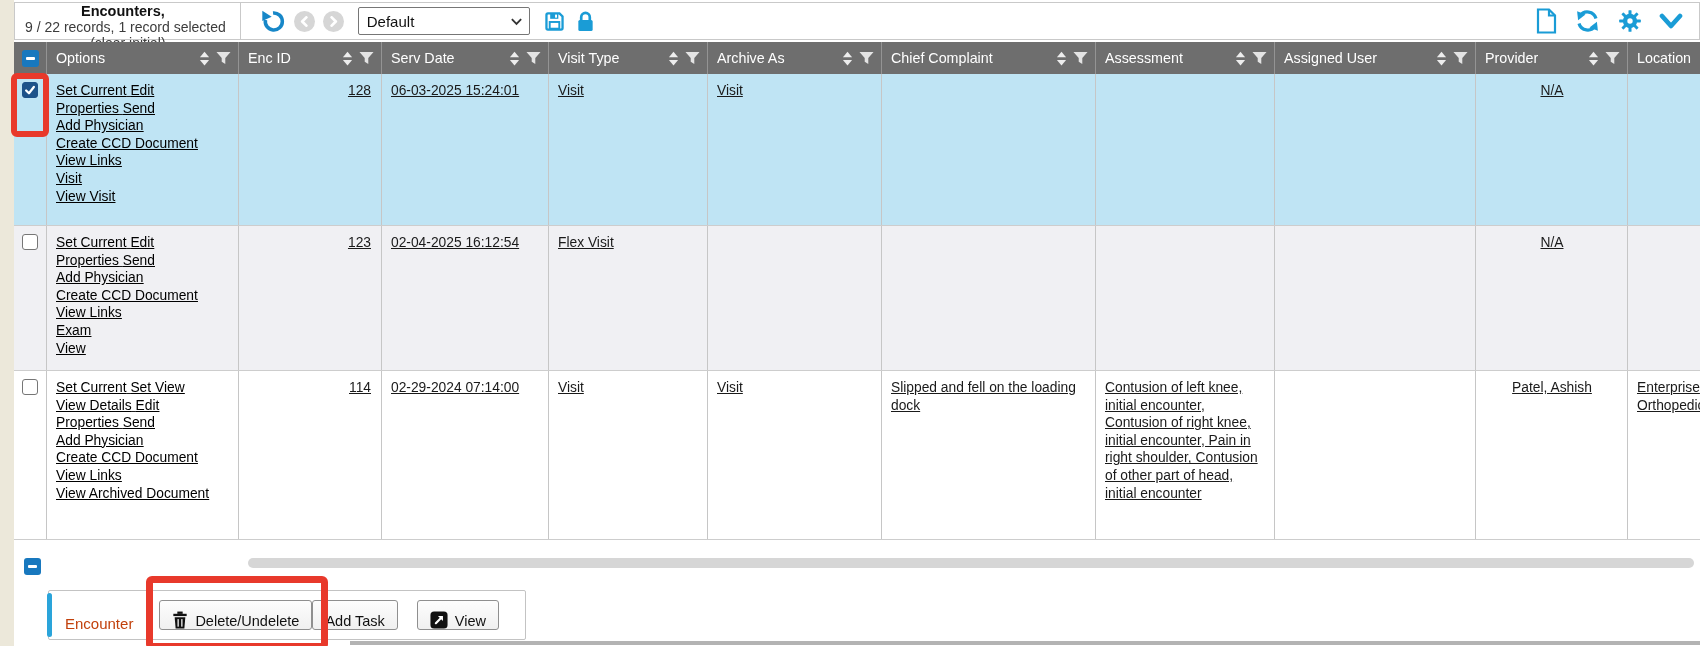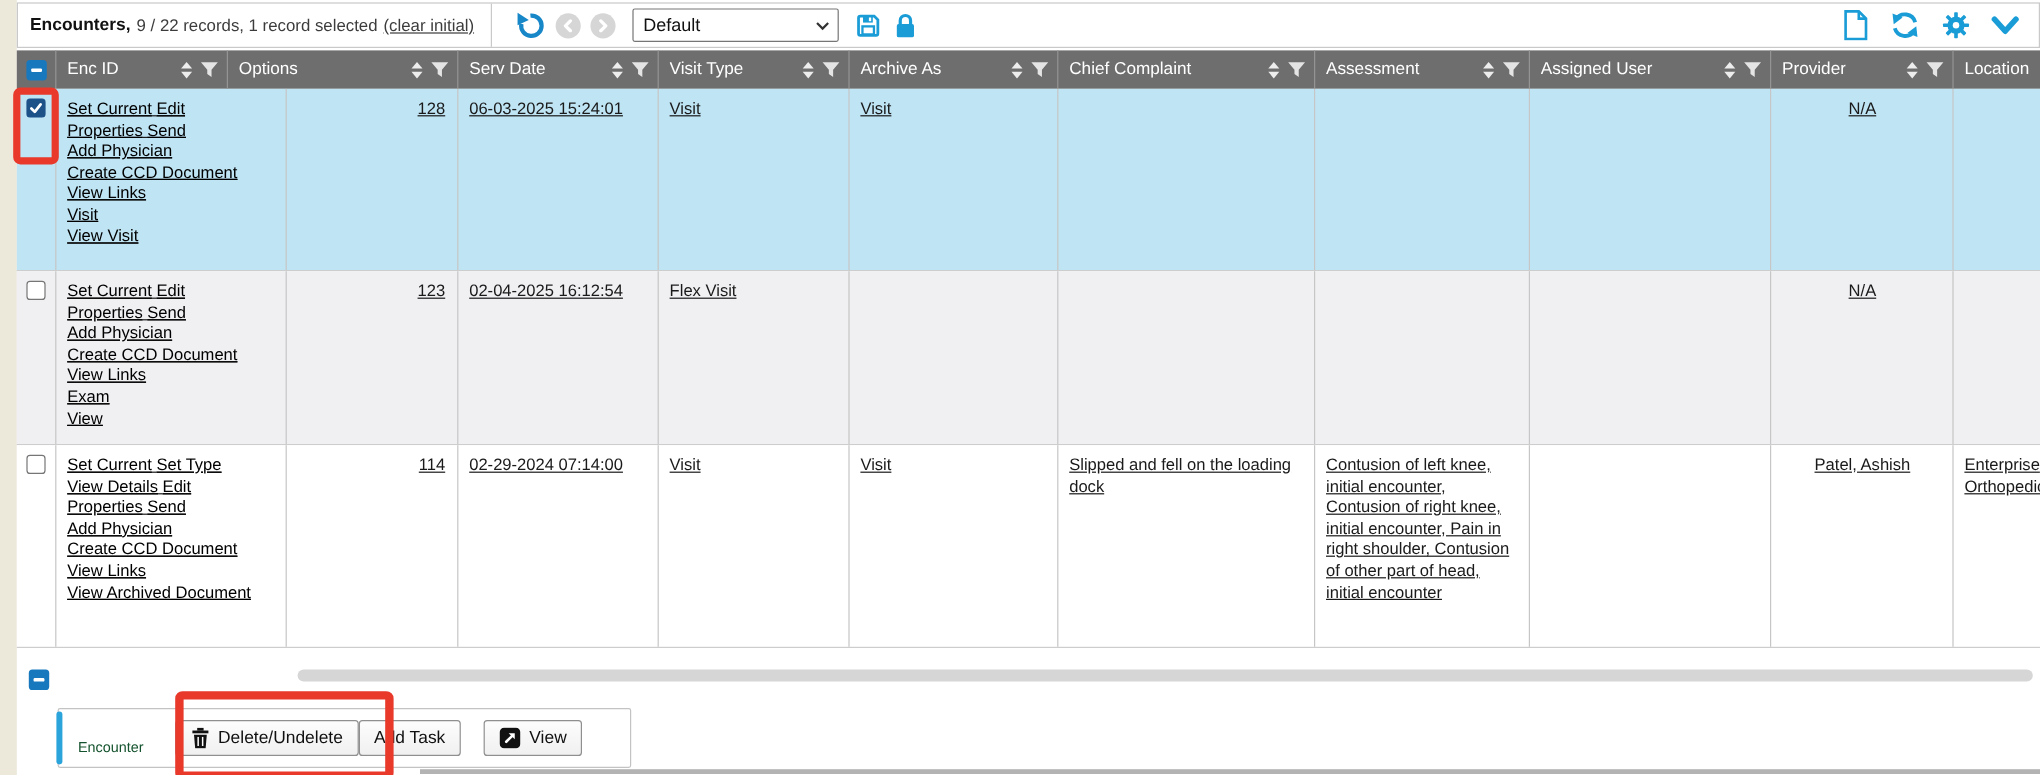--- a/index.html
+++ b/index.html
@@ -14,21 +14,21 @@
 
   
   .toolbar{
     position:absolute;left:14px;right:0;top:2px;height:38px;
     background:#fff;border:1px solid #c9c9c9;box-sizing:border-box;
     display:flex;align-items:center;
   }
   .tb-title{
     height:100%;display:flex;align-items:center;
     padding:0 14px 0 10px;border-right:1px solid #c9c9c9;
-    font-size:14px;color:#3c3c3c;white-space:nowrap;
+    font-size:14px;color:#3c3c3c;white-space:nowrap;flex-direction:column;
   }
   .tb-title b{color:#111;font-size:14.5px;margin-right:5px;}
   .tb-title a{color:#3c3c3c;text-decoration:underline;margin-left:5px;cursor:pointer;}
   .tb-icon{display:inline-flex;align-items:center;justify-content:center;cursor:pointer;flex:none;}
   .undo{margin-left:18px;}
   .nav-circle{
     width:21px;height:21px;border-radius:50%;background:#d6d6d6;
     display:flex;align-items:center;justify-content:center;margin-left:8px;
   }
   .select-wrap{position:relative;margin-left:14px;}
@@ -103,23 +103,23 @@
   }
   .panel{
     position:absolute;left:48px;top:590px;width:478px;height:50px;
     background:#fff;border:1px solid #c3c3c3;border-radius:2px;box-sizing:border-box;
     display:flex;align-items:center;
   }
   .panel-accent{
     position:absolute;left:-2px;top:2px;bottom:2px;width:5px;
     background:#2aa4da;border-radius:4px;
   }
-  .panel-label{margin-left:16px;font-size:12px;color:#14532d;white-space:nowrap;margin-top:16px;}
+  .panel-label{margin-left:16px;font-size:15px;color:#c2410c;white-space:nowrap;margin-top:16px;}
   .btn{
-    display:flex;align-items:center;gap:7px;height:30px;padding:0 12px;
+    display:flex;align-items:flex-end;gap:7px;height:30px;padding:0 12px;
     border:1px solid #8f8f8f;border-radius:3px;
     background:linear-gradient(#fdfdfd,#f0f0f0);
     font-family:"Liberation Sans",sans-serif;font-size:14.5px;color:#111;
     cursor:pointer;white-space:nowrap;box-sizing:border-box;
   }
   .btn-delete{margin-left:26px;}
   .btn-addtask{}
   .btn-view{margin-left:19px;}
   .bottom-divider{
     position:absolute;left:350px;top:641px;width:1350px;height:4px;background:#b3b3b3;
@@ -226,34 +226,34 @@
   </div>
 </div>
 
 <div class="grid">
 
   <div class="hrow">
     <div class="hcell c0">
       <span class="minus-box"></span>
     </div>
 
+    <div class="hcell c1">
+      <span class="hlabel">Options</span>
+      <span class="hicons">
+          <svg width="11" height="15" viewBox="0 0 12 16">
+            <polygon points="6,0.5 11,6.5 1,6.5" fill="#ededed"></polygon>
+            <polygon points="6,15.5 11,9.5 1,9.5" fill="#ededed"></polygon>
+          </svg>
+          <svg width="15" height="14" viewBox="0 0 16 14">
+            <path d="M0.5 0.5 h15 l-5.6 6.6 v6.4 l-3.8 -2.6 v-3.8 z" fill="#e4e4e4"></path>
+          </svg>
+        </span>
+    </div>
     <div class="hcell c2">
       <span class="hlabel">Enc ID</span>
-      <span class="hicons">
-          <svg width="11" height="15" viewBox="0 0 12 16">
-            <polygon points="6,0.5 11,6.5 1,6.5" fill="#ededed"></polygon>
-            <polygon points="6,15.5 11,9.5 1,9.5" fill="#ededed"></polygon>
-          </svg>
-          <svg width="15" height="14" viewBox="0 0 16 14">
-            <path d="M0.5 0.5 h15 l-5.6 6.6 v6.4 l-3.8 -2.6 v-3.8 z" fill="#e4e4e4"></path>
-          </svg>
-        </span>
-    </div>
-    <div class="hcell c1">
-      <span class="hlabel">Options</span>
       <span class="hicons">
           <svg width="11" height="15" viewBox="0 0 12 16">
             <polygon points="6,0.5 11,6.5 1,6.5" fill="#ededed"></polygon>
             <polygon points="6,15.5 11,9.5 1,9.5" fill="#ededed"></polygon>
           </svg>
           <svg width="15" height="14" viewBox="0 0 16 14">
             <path d="M0.5 0.5 h15 l-5.6 6.6 v6.4 l-3.8 -2.6 v-3.8 z" fill="#e4e4e4"></path>
           </svg>
         </span>
     </div>
@@ -400,21 +400,21 @@
     <div class="cell c10"></div>
   </div>
 
   <div class="row r3">
     <div class="cell c0">
       <span class="cbx">
         
       </span>
     </div>
     <div class="cell c1">
-        <div class="opt-line"><a>Set Current</a> <a>Set Type</a></div>
+        <div class="opt-line"><a>Set Current</a> <a>Set View</a></div>
         <div class="opt-line"><a>View Details</a> <a>Edit</a></div>
         <div class="opt-line"><a>Properties</a> <a>Send</a></div>
         <div class="opt-line"><a>Add Physician</a></div>
         <div class="opt-line"><a>Create CCD Document</a></div>
         <div class="opt-line"><a>View Links</a></div>
         <div class="opt-line"><a>View Archived Document</a></div>
       </div>
     <div class="cell c2 num">114</div>
     <div class="cell c3">02-29-2024 07:14:00</div>
     <div class="cell c4">Visit</div>

